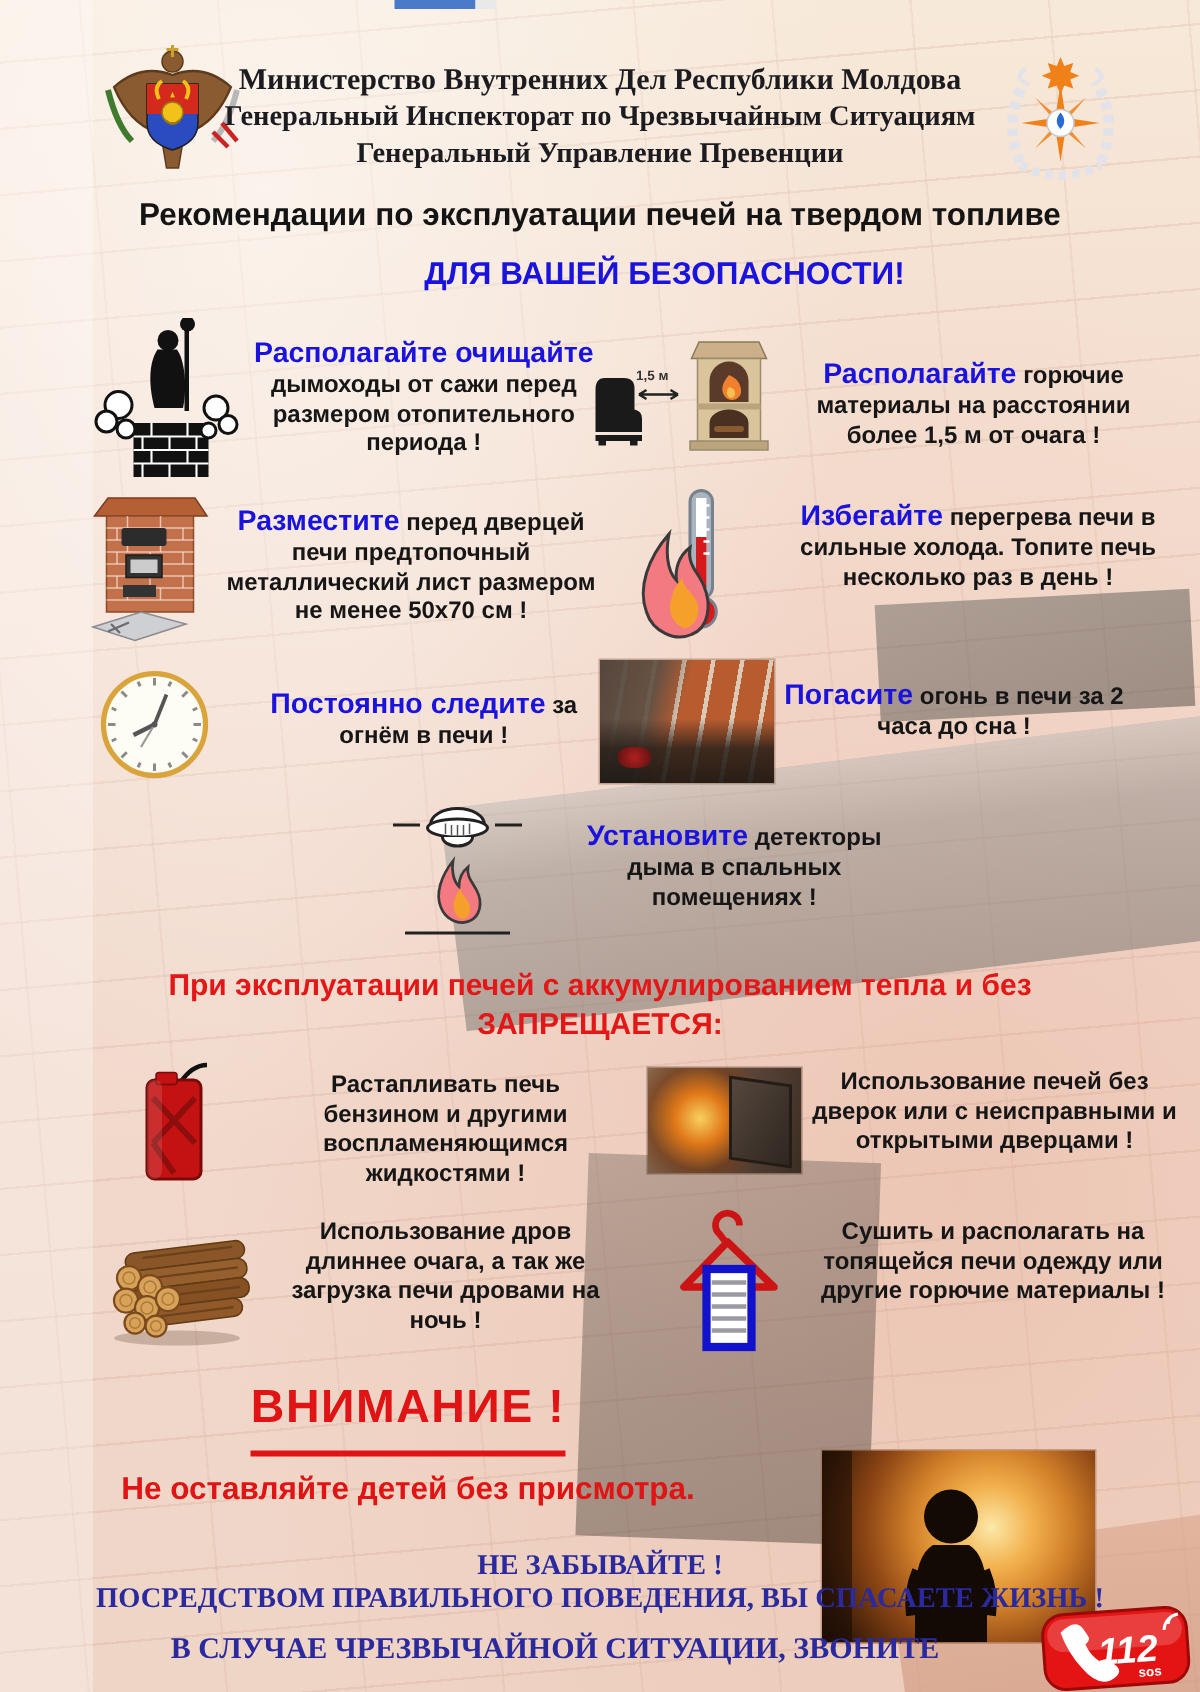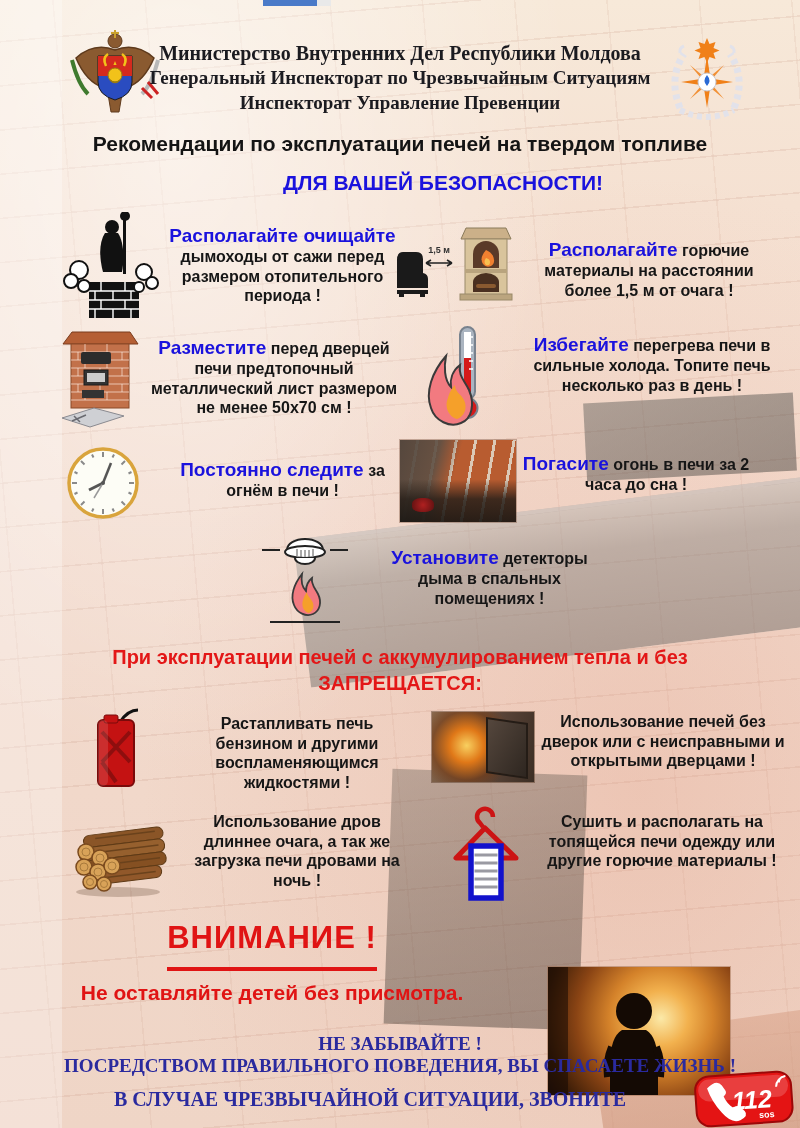--- a/index.html
+++ b/index.html
@@ -106,21 +106,21 @@
       <path d="M64 35 L46 50 L30 69 L48 54 Z" opacity=".85"></path>
     </g>
     <circle cx="47" cy="52" r="9" fill="#fff" stroke="#c8c8d0"></circle>
     <path d="M47 45 q5 6 0 11 q-5 -5 0 -11 Z" fill="#2a6ad4"></path>
     <path d="M24 16 q-5 2 -4 7 M70 16 q5 2 4 7" stroke="#e2e2ea" stroke-width="3" fill="none"></path>
   </svg>
 
   <div class="abs hdr" style="left:135px;top:40px;width:530px">
     <div class="h1">Министерство Внутренних Дел Республики Молдова</div>
     <div class="h2">Генеральный Инспекторат по Чрезвычайным Ситуациям</div>
-    <div class="h3">Инспекторат Управление Превенции</div>
+    <div class="h3">Генеральный Управление Превенции</div>
   </div>
 
   <div class="abs title" style="left:0;top:132px">Рекомендации по эксплуатации печей на твердом топливе</div>
   <div class="abs subtitle" style="left:0;top:171px">ДЛЯ ВАШЕЙ БЕЗОПАСНОСТИ!</div>
 
   <svg class="abs" style="left:62px;top:212px" width="102" height="108" viewBox="0 0 102 108">
     <g fill="#111">
       <rect x="27" y="70" width="50" height="36"></rect>
       <circle cx="50" cy="15" r="7"></circle>
       <path d="M43 21 C37 30 37 45 41 60 L60 60 C63 45 61 28 56 21 Z"></path>
@@ -144,21 +144,21 @@
     <span class="kw">Располагайте очищайте</span><br>
     <span>дымоходы от сажи перед размером отопительного периода !</span>
   </p>
 
   <svg class="abs" style="left:396px;top:250px" width="34" height="48" viewBox="0 0 34 48">
     <path d="M7 2 q-6 0 -6 8 v28 h31 v-9 q0 -5 -5 -6 V9 q0 -7 -7 -7 z" fill="#1a1a1a"></path>
     <rect x="1" y="40" width="31" height="4" fill="#1a1a1a"></rect>
     <rect x="3" y="44" width="5" height="3" fill="#1a1a1a"></rect>
       <rect x="24" y="44" width="5" height="3" fill="#1a1a1a"></rect>
   </svg>
-  <div class="abs" style="left:424px;top:245px;width:30px;text-align:center;font-size:9px;font-weight:bold;color:#333">1,5 м</div>
+  <div class="abs" style="left:424px;top:245px;width:30px;font-size:9px;font-weight:bold;color:#333">1,5 м</div>
   <svg class="abs" style="left:424px;top:258px" width="30" height="10" viewBox="0 0 30 10">
     <path d="M2 5 h26 M2 5 l5 -3 M2 5 l5 3 M28 5 l-5 -3 M28 5 l-5 3" stroke="#222" stroke-width="1.6" fill="none"></path>
   </svg>
   <svg class="abs" style="left:456px;top:226px" width="60" height="76" viewBox="0 0 60 76">
     <path d="M5 13 L55 13 L50 2 L10 2 Z" fill="#cbb089" stroke="#8a7a5a"></path>
     <rect x="9" y="13" width="42" height="57" fill="#d9c49c" stroke="#9a8a6a"></rect>
     <path d="M17 42 v-14 a13 13 0 0 1 26 0 v14 Z" fill="#5a3a28"></path>
     <path d="M30 24 q-7 8 -3 14 q3 4 8 2 q5 -3 2 -10 q-2 -4 -7 -6 Z" fill="#f08030"></path>
     <path d="M30 32 q-3 4 0 7 q4 1 4 -3 q0 -3 -4 -4 Z" fill="#f8c050"></path>
     <rect x="9" y="43" width="42" height="4" fill="#b9a47e"></rect>

